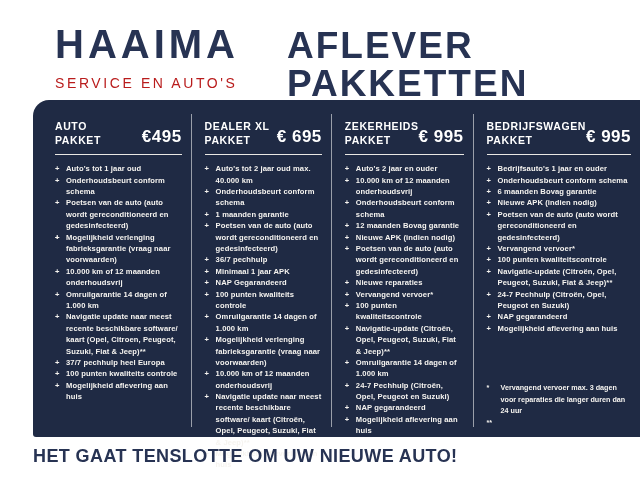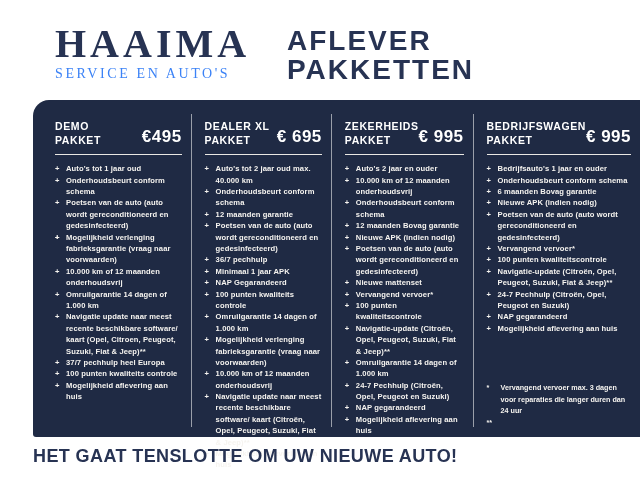--- a/index.html
+++ b/index.html
@@ -1,24 +1,24 @@
 <!DOCTYPE html>
 <html><head>
 <meta charset="utf-8">
 <style>
   html,body{margin:0;padding:0;background:#ffffff;}
   .page{position:relative;width:640px;height:480px;overflow:hidden;background:#ffffff;
         font-family:"Liberation Sans",sans-serif;}
 
   
-  .logo{position:absolute;left:55px;top:24px;color:#273353;font-family:Liberation Serif, serif;}
+  .logo{position:absolute;left:55px;top:24px;color:#273353;}
   .logo-name{font-size:40px;font-weight:800;letter-spacing:4px;line-height:1;}
-  .logo-tagline{font-size:14px;font-weight:400;letter-spacing:2.6px;margin-top:2px;color:#3b82f6;}
+  .logo-tagline{font-size:14px;font-weight:400;letter-spacing:2.6px;margin-top:11px;color:#b91c1c;}
   .page-title{position:absolute;left:287px;top:27px;color:#273353;font-weight:800;
-              font-size:28px;line-height:1.02;letter-spacing:2px;}
+              font-size:37px;line-height:1.02;letter-spacing:2px;}
 
   
   .panel{position:absolute;left:33px;top:100px;width:607px;height:337px;background:#1f2a44;
          border-radius:16px 0 0 3px;display:flex;box-sizing:border-box;padding:14px 0 10px 0;}
   .col{flex:1 1 0;box-sizing:border-box;padding:6px 9px 2px 13px;display:flex;flex-direction:column;}
   .col:first-child{padding-left:22px;flex-grow:1.08;}
   .col + .col{border-left:1px solid rgba(255,255,255,0.55);}
 
   .pkg-head{display:flex;justify-content:space-between;align-items:flex-end;color:#ffffff;}
   .pkg-name{font-size:10.5px;font-weight:800;letter-spacing:0.6px;line-height:1.3;}
@@ -50,21 +50,21 @@
 
   <div class="page-title">
     <div>AFLEVER</div>
     <div>PAKKETTEN</div>
   </div>
 
   <div class="panel">
       <div class="col">
     <div class="pkg-head">
       <div class="pkg-name">
-        <div>DEMO</div>
+        <div>AUTO</div>
         <div>PAKKET</div>
       </div>
       <div class="pkg-price">€495</div>
     </div>
     <div class="pkg-rule"></div>
     <ul class="pkg-items">
           <li><span class="bullet">+</span><span>Auto's tot 1 jaar oud</span></li>
           <li><span class="bullet">+</span><span>Onderhoudsbeurt conform schema</span></li>
           <li><span class="bullet">+</span><span>Poetsen van de auto (auto wordt gereconditioneerd en gedesinfecteerd)</span></li>
           <li><span class="bullet">+</span></li>
@@ -82,21 +82,21 @@
       <div class="pkg-name">
         <div>DEALER XL</div>
         <div>PAKKET</div>
       </div>
       <div class="pkg-price">€ 695</div>
     </div>
     <div class="pkg-rule"></div>
     <ul class="pkg-items">
           <li><span class="bullet">+</span><span>Auto's tot 2 jaar oud max. 40.000 km</span></li>
           <li><span class="bullet">+</span><span>Onderhoudsbeurt conform schema</span></li>
-          <li><span class="bullet">+</span><span>12 maanden garantie</span></li>
+          <li><span class="bullet">+</span><span>1 maanden garantie</span></li>
           <li><span class="bullet">+</span><span>Poetsen van de auto (auto wordt gereconditioneerd en gedesinfecteerd)</span></li>
           <li><span class="bullet">+</span><span>36/7 pechhulp</span></li>
           <li><span class="bullet">+</span><span>Minimaal 1 jaar APK</span></li>
           <li><span class="bullet">+</span><span>NAP Gegarandeerd</span></li>
           <li><span class="bullet">+</span><span>100 punten kwaliteits controle</span></li>
           <li><span class="bullet">+</span><span>Omruilgarantie 14 dagen of 1.000 km</span></li>
           <li><span class="bullet">+</span><span>Mogelijkheid verlenging fabrieksgarantie (vraag naar voorwaarden)</span></li>
           <li><span class="bullet">+</span><span>10.000 km of 12 maanden onderhoudsvrij</span></li>
           <li><span class="bullet">+</span><span>Navigatie update naar meest recente beschikbare software/ kaart (Citroën, Opel, Peugeot, Suzuki, Fiat &amp; Jeep)**</span></li>
           <li><span class="bullet">+</span><span>Mogelijkheid aflevering aan huis</span></li>
@@ -111,21 +111,21 @@
       <div class="pkg-price">€ 995</div>
     </div>
     <div class="pkg-rule"></div>
     <ul class="pkg-items">
           <li><span class="bullet">+</span><span>Auto's 2 jaar en ouder</span></li>
           <li><span class="bullet">+</span><span>10.000 km of 12 maanden onderhoudsvrij</span></li>
           <li><span class="bullet">+</span><span>Onderhoudsbeurt conform schema</span></li>
           <li><span class="bullet">+</span><span>12 maanden Bovag garantie</span></li>
           <li><span class="bullet">+</span><span>Nieuwe APK (indien nodig)</span></li>
           <li><span class="bullet">+</span><span>Poetsen van de auto (auto wordt gereconditioneerd en gedesinfecteerd)</span></li>
-          <li><span class="bullet">+</span><span>Nieuwe mattenset</span></li>
+          <li><span class="bullet">+</span><span>Nieuwe reparaties</span></li>
           <li><span class="bullet">+</span><span>Vervangend vervoer*</span></li>
           <li><span class="bullet">+</span><span>100 punten kwaliteitscontrole</span></li>
           <li><span class="bullet">+</span><span>Navigatie-update (Citroën, Opel, Peugeot, Suzuki, Fiat &amp; Jeep)**</span></li>
           <li><span class="bullet">+</span><span>Omruilgarantie 14 dagen of 1.000 km</span></li>
           <li><span class="bullet">+</span><span>24-7 Pechhulp (Citroën, Opel, Peugeot en Suzuki)</span></li>
           <li><span class="bullet">+</span><span>NAP gegarandeerd</span></li>
           <li><span class="bullet">+</span><span>Mogelijkheid aflevering aan huis</span></li>
         </ul>
   </div>
       <div class="col">

